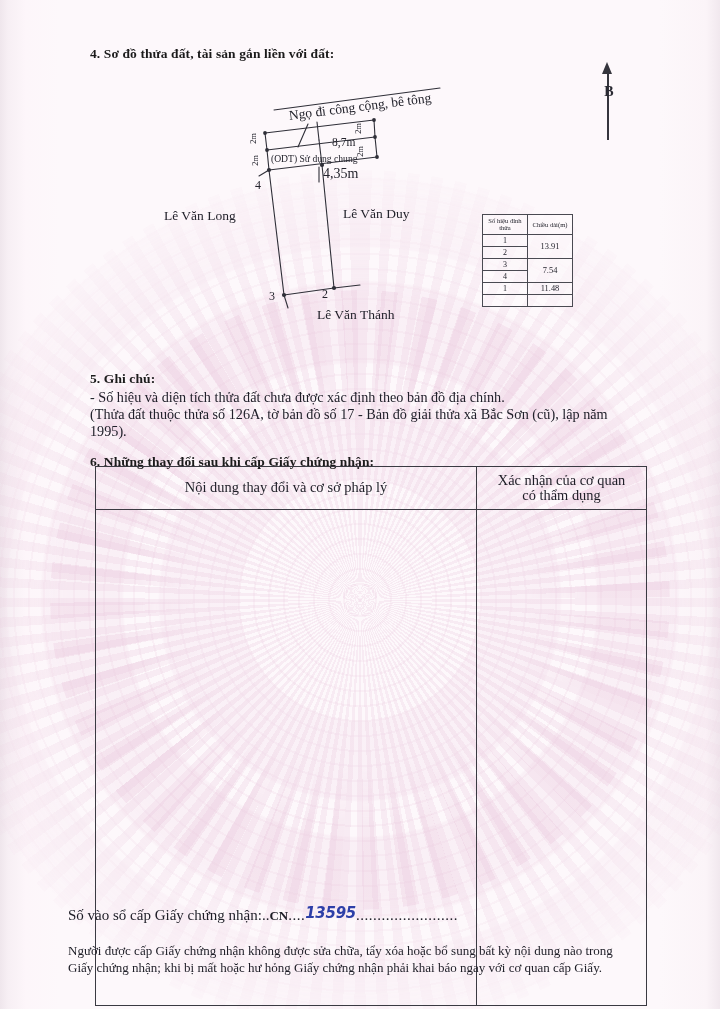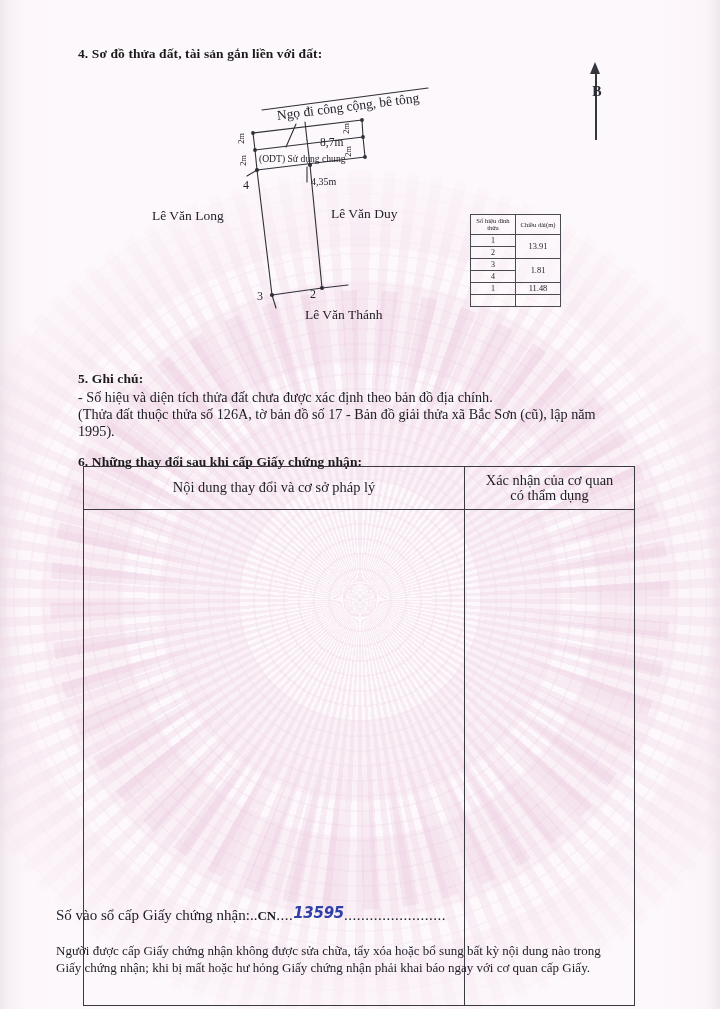--- a/index.html
+++ b/index.html
@@ -72,21 +72,21 @@
     border-radius: 50%;
     opacity: .5;
     background:
       repeating-conic-gradient(from 4deg at 50% 50%,
         rgba(226,180,208,.40) 0deg 3deg,
         rgba(255,255,255,0) 3deg 7.5deg);
     -webkit-mask-image: radial-gradient(circle at 50% 50%, rgba(0,0,0,0) 0 38%, #000 52% 70%, rgba(0,0,0,0) 86%);
             mask-image: radial-gradient(circle at 50% 50%, rgba(0,0,0,0) 0 38%, #000 52% 70%, rgba(0,0,0,0) 86%);
     pointer-events: none;
   }
-  #page-content { position: absolute; inset: 0; }
+  #page-content { position: absolute; inset: 0; margin-left: 12px; }
 
   
   .sec-head {
     position: absolute;
     font-weight: bold;
     font-size: 13.5px;
     color: #1b1b1b;
     letter-spacing: .1px;
     white-space: nowrap;
   }
@@ -311,21 +311,21 @@
           <circle cx="255" cy="150" r="1.9"></circle>
         </g>
       </svg>
 
       <div class="dg-label rot-road" style="left:276px; top:108px;">Ngọ đi công cộng, bê tông</div>
 
       <div class="dg-label" style="left:277px; top:136px; font-size:11.5px;padding-left:43px;">8,7m</div>
 
       <div class="dg-label dg-small" style="left:259px; top:153px;">(ODT) Sử dụng chung</div>
 
-      <div class="dg-label" style="left:311px; top:176px; font-size:10px;">4,35m</div>
+      <div class="dg-label" style="left:311px; top:166px; font-size:14px;">4,35m</div>
 
       <div class="dg-label dg-tiny vert" style="left:236px; top:134px;">2m</div>
       <div class="dg-label dg-tiny vert" style="left:238px; top:156px;">2m</div>
 
       <div class="dg-label dg-tiny vert" style="left:341px; top:124px;">2m</div>
       <div class="dg-label dg-tiny vert" style="left:343px; top:147px;">2m</div>
 
       <div class="dg-label" style="left:243px; top:178px; font-size:12px;">4</div>
       <div class="dg-label" style="left:257px; top:289px; font-size:12px;">3</div>
       <div class="dg-label" style="left:310px; top:287px; font-size:12px;">2</div>
@@ -343,21 +343,21 @@
       </tr>
       <tr>
         <td class="vtx">1</td>
         <td class="len" rowspan="2">13.91</td>
       </tr>
       <tr>
         <td class="vtx">2</td>
       </tr>
       <tr>
         <td class="vtx">3</td>
-        <td class="len" rowspan="2">1.81</td>
+        <td class="len" rowspan="2">7.54</td>
       </tr>
       <tr>
         <td class="vtx">4</td>
       </tr>
       <tr>
         <td class="vtx">1</td>
         <td class="len">11.48</td>
       </tr>
       <tr style="visibility:hidden; height:0;">
         <td class="vtx"></td>

